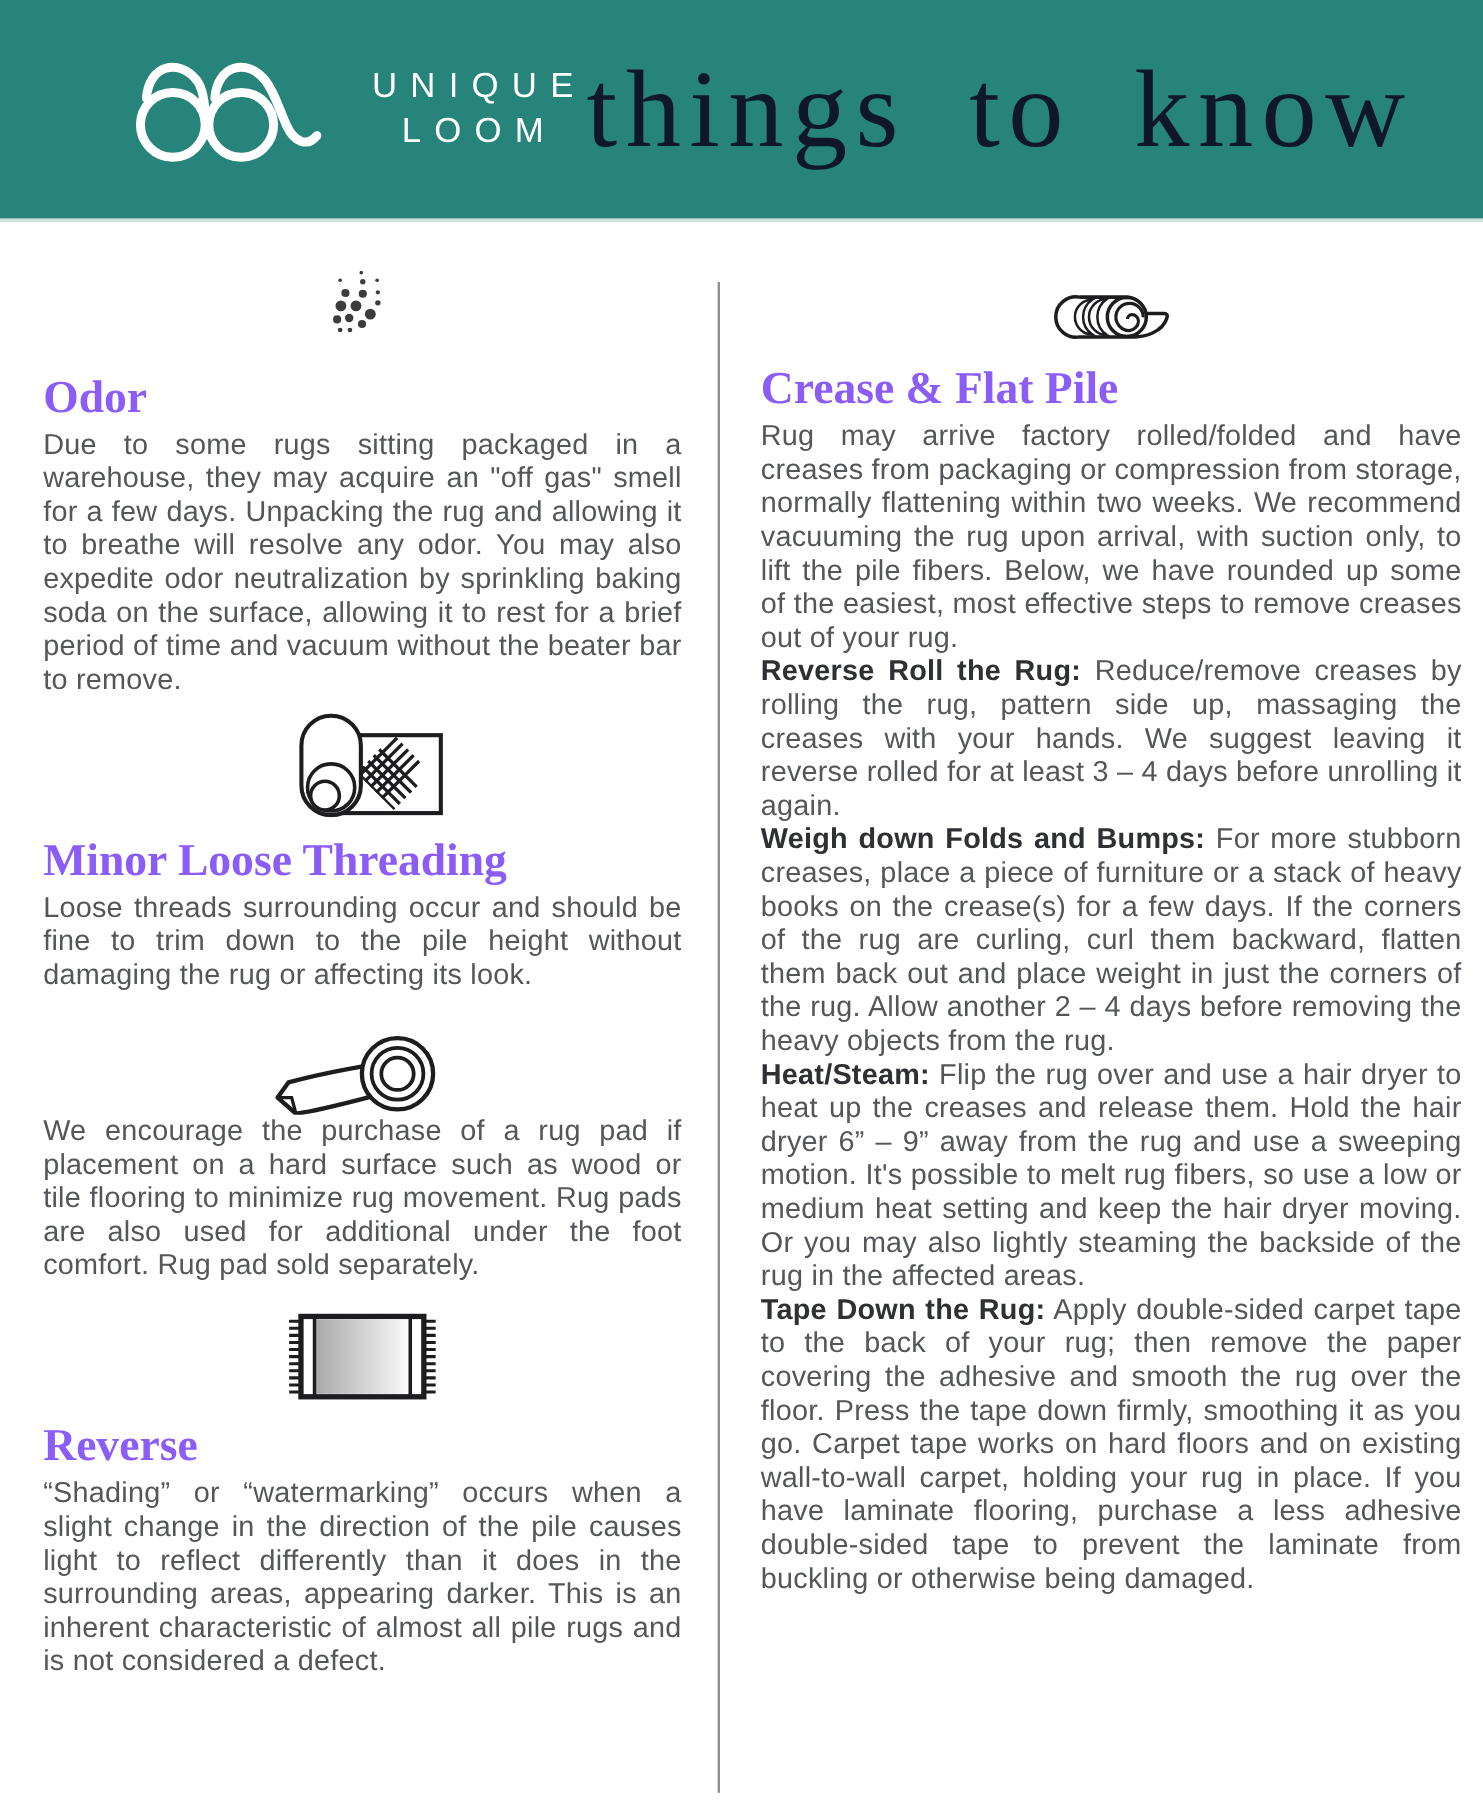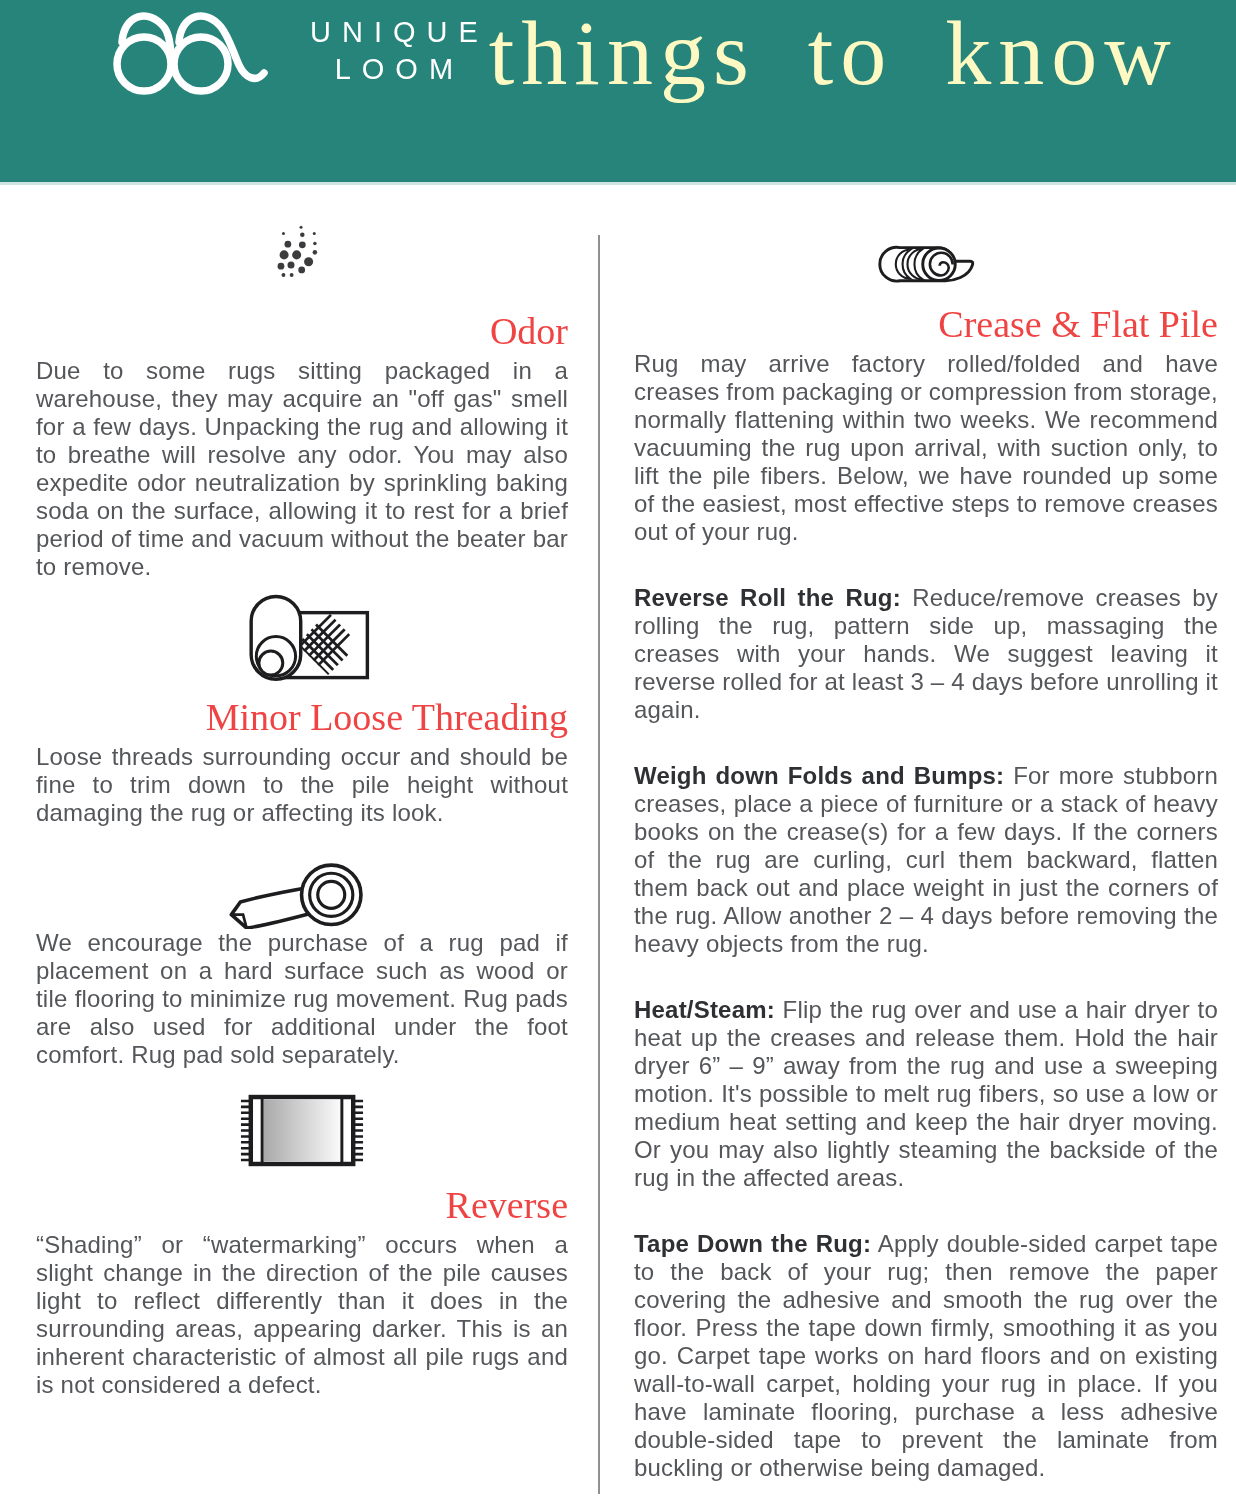--- a/index.html
+++ b/index.html
@@ -2,52 +2,52 @@
 <html><head>
 <meta charset="utf-8">
 <style>
   html,body { margin:0; padding:0; background:#ffffff; }
   .page {
     position:relative; width:1236px; height:1500px; background:#ffffff;
     overflow:hidden; font-family:"Liberation Sans", sans-serif;
   }
   
   .header {
-    height:185px; background:#26847A; display:flex; align-items:flex-start;
+    height:185px; background:#26847A; display:flex; align-items:center;
     box-sizing:border-box; border-bottom:3px solid #cfe3e0;
   }
   .brand { display:flex; align-items:center; margin-left:106px; }
   .brand-text {
     margin-left:26px; color:#ffffff; text-align:center;
     font-size:29px; letter-spacing:11px; line-height:37px; font-weight:400;
   }
   .page-title {
-    margin-left:auto; margin-right:80px; color:#fef9c3;
+    margin-left:auto; margin-right:80px; color:#0f172a;
     font-family:"Liberation Serif", serif; font-weight:400;
     font-size:92px; letter-spacing:7px; word-spacing:22px; white-space:nowrap;
   }
   
   .main { display:flex; padding-left:36px; }
   .col-left  { width:532px; }
   .col-right { width:584px; margin-left:66px; }
   .divider {
     position:absolute; left:598px; top:235px; bottom:6px; width:2px;
     background:#909090;
   }
   
   .heading {
-    font-family:"Liberation Serif", serif; font-weight:400;
-    font-size:38px; line-height:40px; color:#ef4444;
-    text-align:right; margin:16px 0 6px 0;
+    font-family:"Liberation Serif", serif; font-weight:700;
+    font-size:38px; line-height:40px; color:#8b5cf6;
+    text-align:left; margin:16px 0 6px 0;
   }
   .body-text {
     font-size:24px; line-height:28px; color:#54565A;
     text-align:justify; margin:0; letter-spacing:0.2px;
   }
-  .tip { margin-top:38px; }
+  .tip { }
   .tip-label { font-weight:bold; color:#2F3033; }
   
   .icon-row { display:flex; justify-content:center; }
   .icon-odor-row   { margin-top:26px; }
   .icon-thread-row { margin-top:12px; }
   .icon-pad-row    { margin-top:30px; }
   .icon-shade-row  { margin-top:24px; }
   .icon-crease-row { margin-top:56px; }
   .ink { stroke:#1D1D1F; }
 </style>

